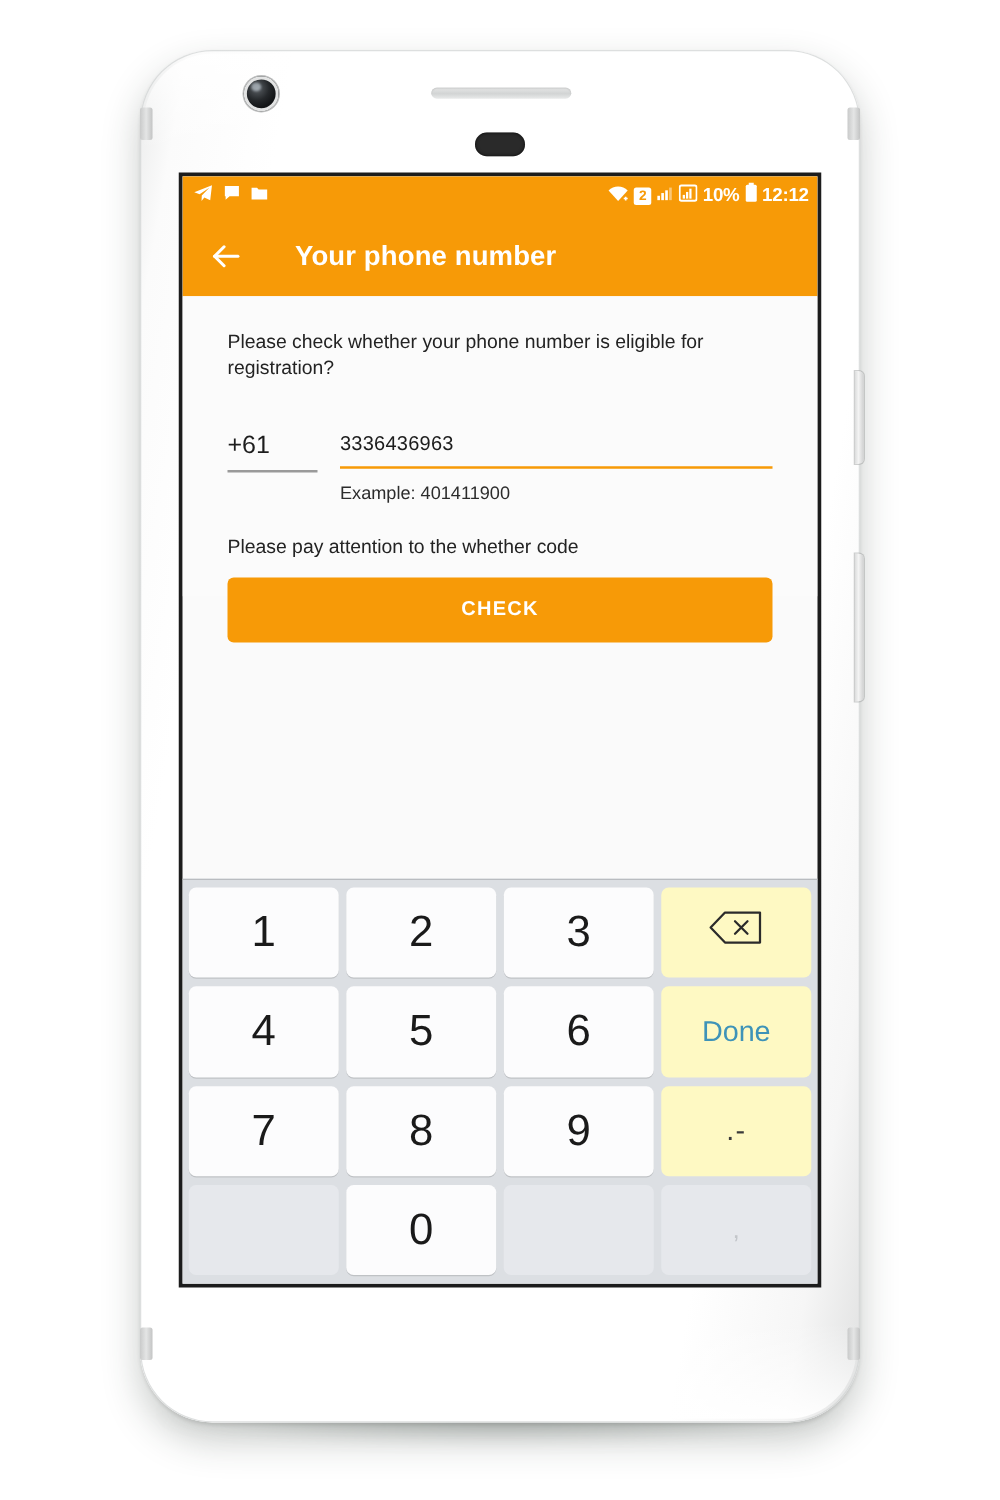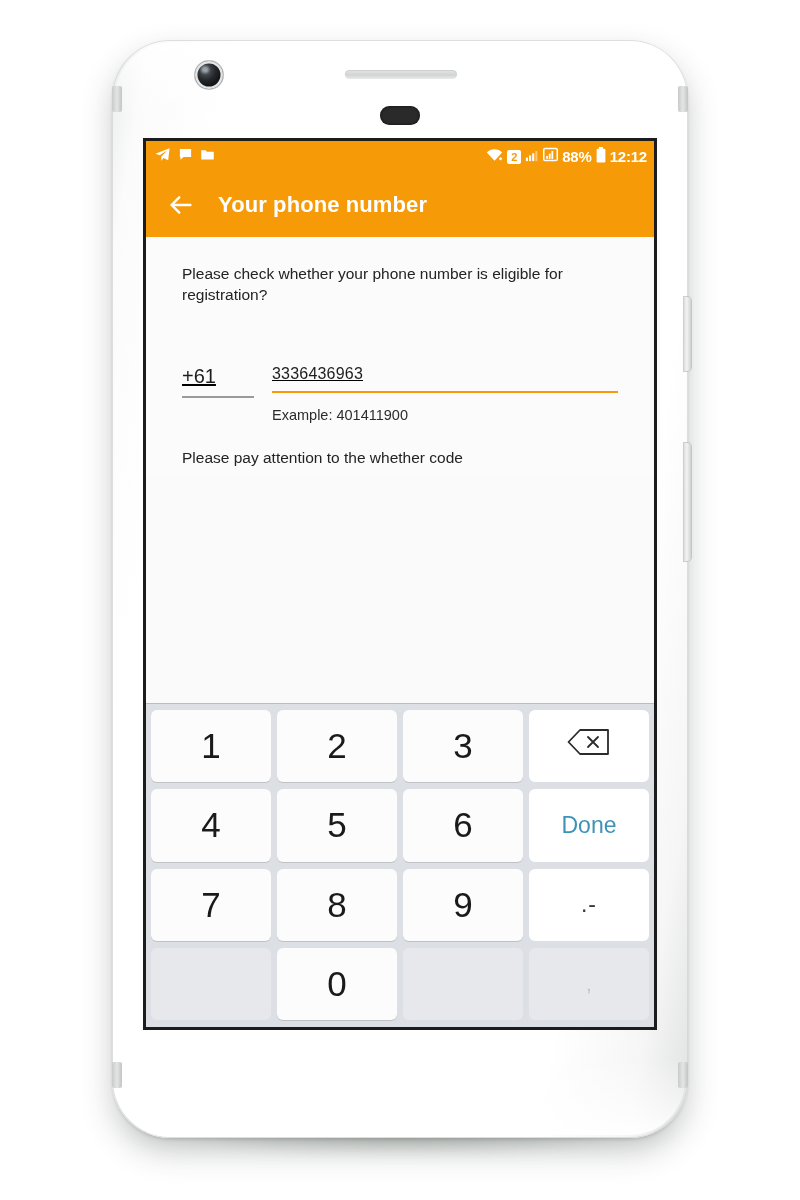--- a/index.html
+++ b/index.html
@@ -160,21 +160,21 @@
     display: flex;
     align-items: center;
     padding-left: 18px;
   }
   .back-arrow {
     width: 34px; height: 34px;
     display: flex; align-items: center; justify-content: center;
     cursor: pointer;
   }
   .app-title {
-    margin-left: 20px;
+    margin-left: 38px;
     font-size: 22px;
     font-weight: 700;
     color: #ffffff;
     letter-spacing: 0.1px;
   }
 
   
   .content {
     background: #fbfbfb;
     height: 240px;
@@ -196,24 +196,23 @@
     color: #1d1d1d;
     padding-bottom: 8px;
     letter-spacing: 0.1px;
   }
   .country-underline {
     height: 1.5px;
     background: #9a9a9a;
   }
 
   .phone-row {
-    margin-top: 60px;
-    display: flex;
-    align-items: flex-start;
-    text-decoration: underline;
+    margin-top: 40px;
+    display: flex;
+    align-items: center;
   }
   .cc-wrap { width: 72px; }
   .cc-value {
     font-size: 20px;
     color: #1d1d1d;
     padding-bottom: 8px;
   }
   .cc-underline { height: 1.5px; background: #9a9a9a; }
 
   .num-wrap { flex: 1; margin-left: 18px; }
@@ -282,21 +281,21 @@
     color: #1a1a1a;
     font-weight: 400;
     cursor: pointer;
     user-select: none;
   }
   .key.digit {
     background: #fcfcfd;
     box-shadow: 0 1px 0 rgba(0,0,0,0.13);
   }
   .key.func {
-    background: #ffffff;
+    background: #fef9c3;
   }
   .key.blank {
     background: #e6e8ec;
     cursor: default;
   }
   .key.done {
     font-size: 23px;
     color: #3E93B8;
     font-weight: 400;
   }
@@ -368,21 +367,21 @@
           </svg>
         </span>
         <span class="sb-icon">
           <svg width="15" height="15" viewBox="0 0 16 16">
             <rect x="0.8" y="1.5" width="14.4" height="13" rx="1.5" fill="none" stroke="#ffffff" stroke-width="1.6"></rect>
             <rect x="3.4" y="9.5" width="1.9" height="3.2" fill="#ffffff"></rect>
             <rect x="6.2" y="7" width="1.9" height="5.7" fill="#ffffff"></rect>
             <rect x="9" y="4.2" width="1.9" height="8.5" fill="#ffffff"></rect>
           </svg>
         </span>
-        <span class="sb-text">88%</span>
+        <span class="sb-text">10%</span>
         <span class="sb-icon">
           <svg width="10" height="16" viewBox="0 0 10 16">
             <rect x="3" y="0" width="4" height="2" fill="#ffffff"></rect>
             <rect x="0.6" y="1.8" width="8.8" height="13.6" rx="1.2" fill="#ffffff"></rect>
           </svg>
         </span>
         <span class="sb-text">12:12</span>
       </div>
     </div>
 
@@ -409,20 +408,21 @@
           <div class="num-value">3336436963</div>
           <div class="num-underline"></div>
         </div>
       </div>
       <div style="padding-left:90px;">
         <div class="num-hint">Example: 401411900</div>
       </div>
 
       <div class="note">Please pay attention to the whether code</div>
 
+      <button class="check-btn">CHECK</button>
     </div>
 
     <div class="keyboard">
       <div class="kb-row">
         <div class="key digit">1</div>
         <div class="key digit">2</div>
         <div class="key digit">3</div>
         <div class="key func">
           <span>
             <svg width="46" height="32" viewBox="0 0 46 32" fill="none" stroke="#2b2b2b" stroke-width="1.8">

